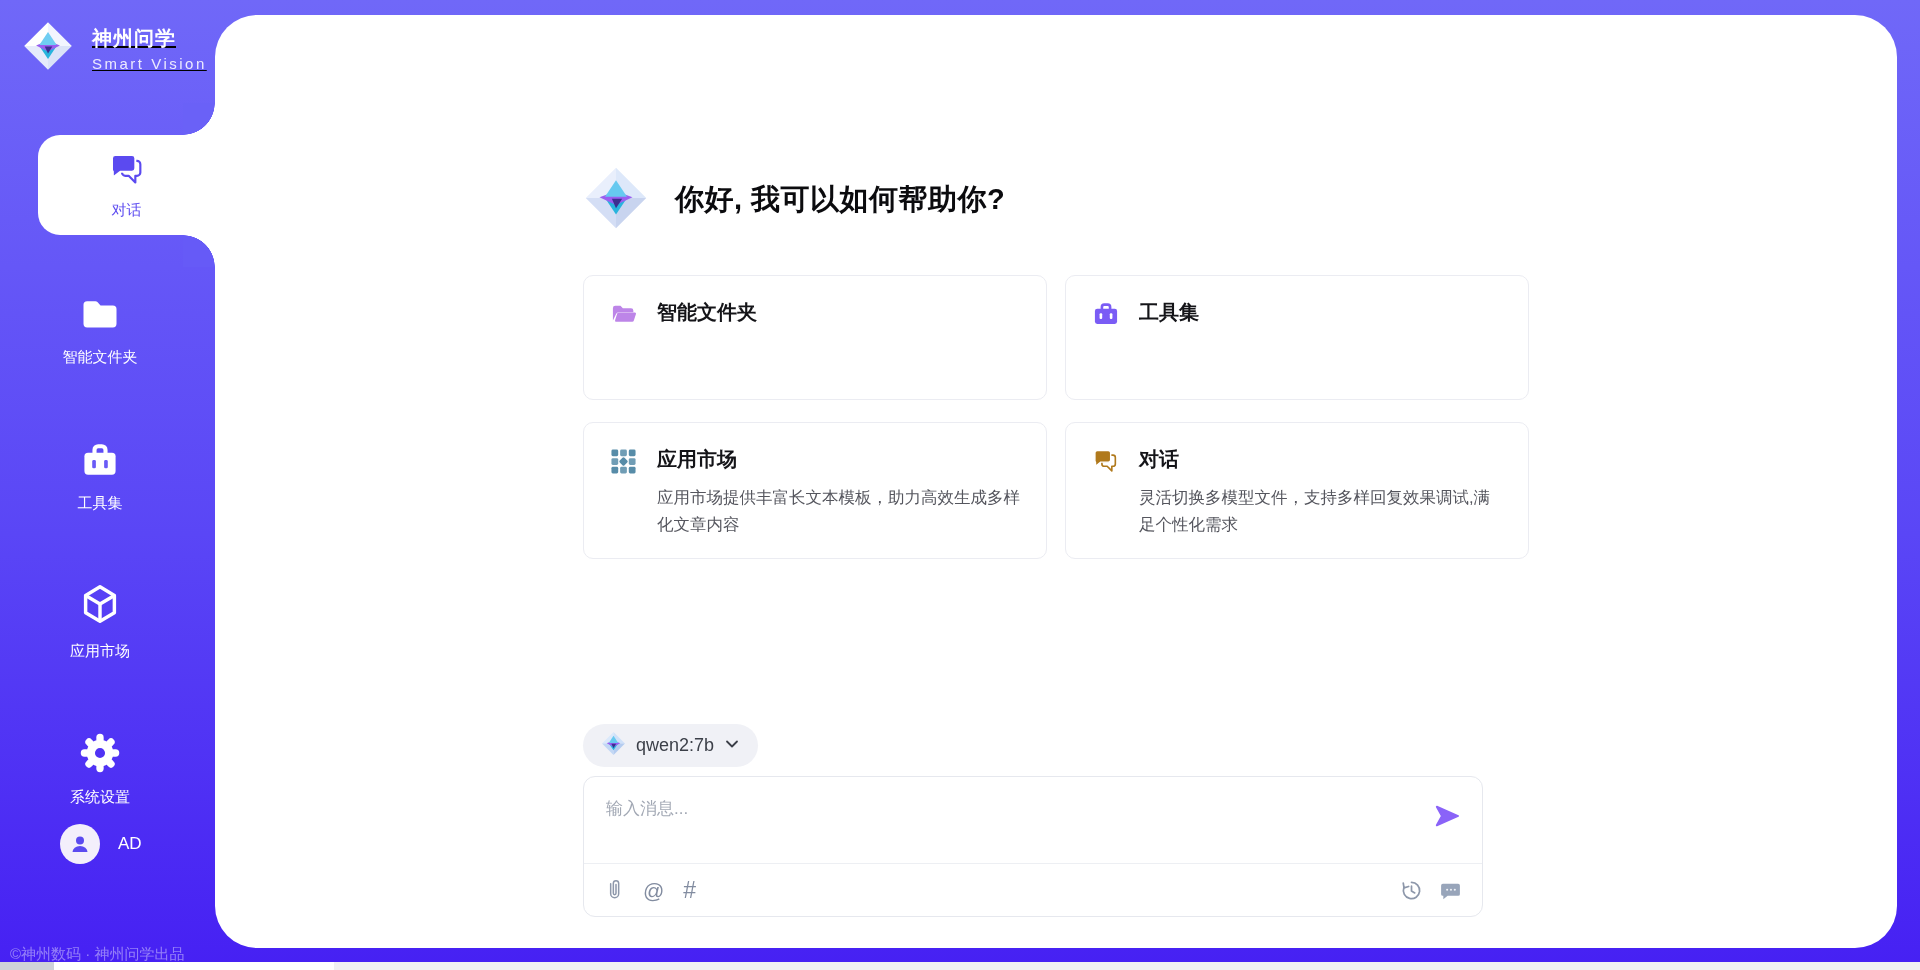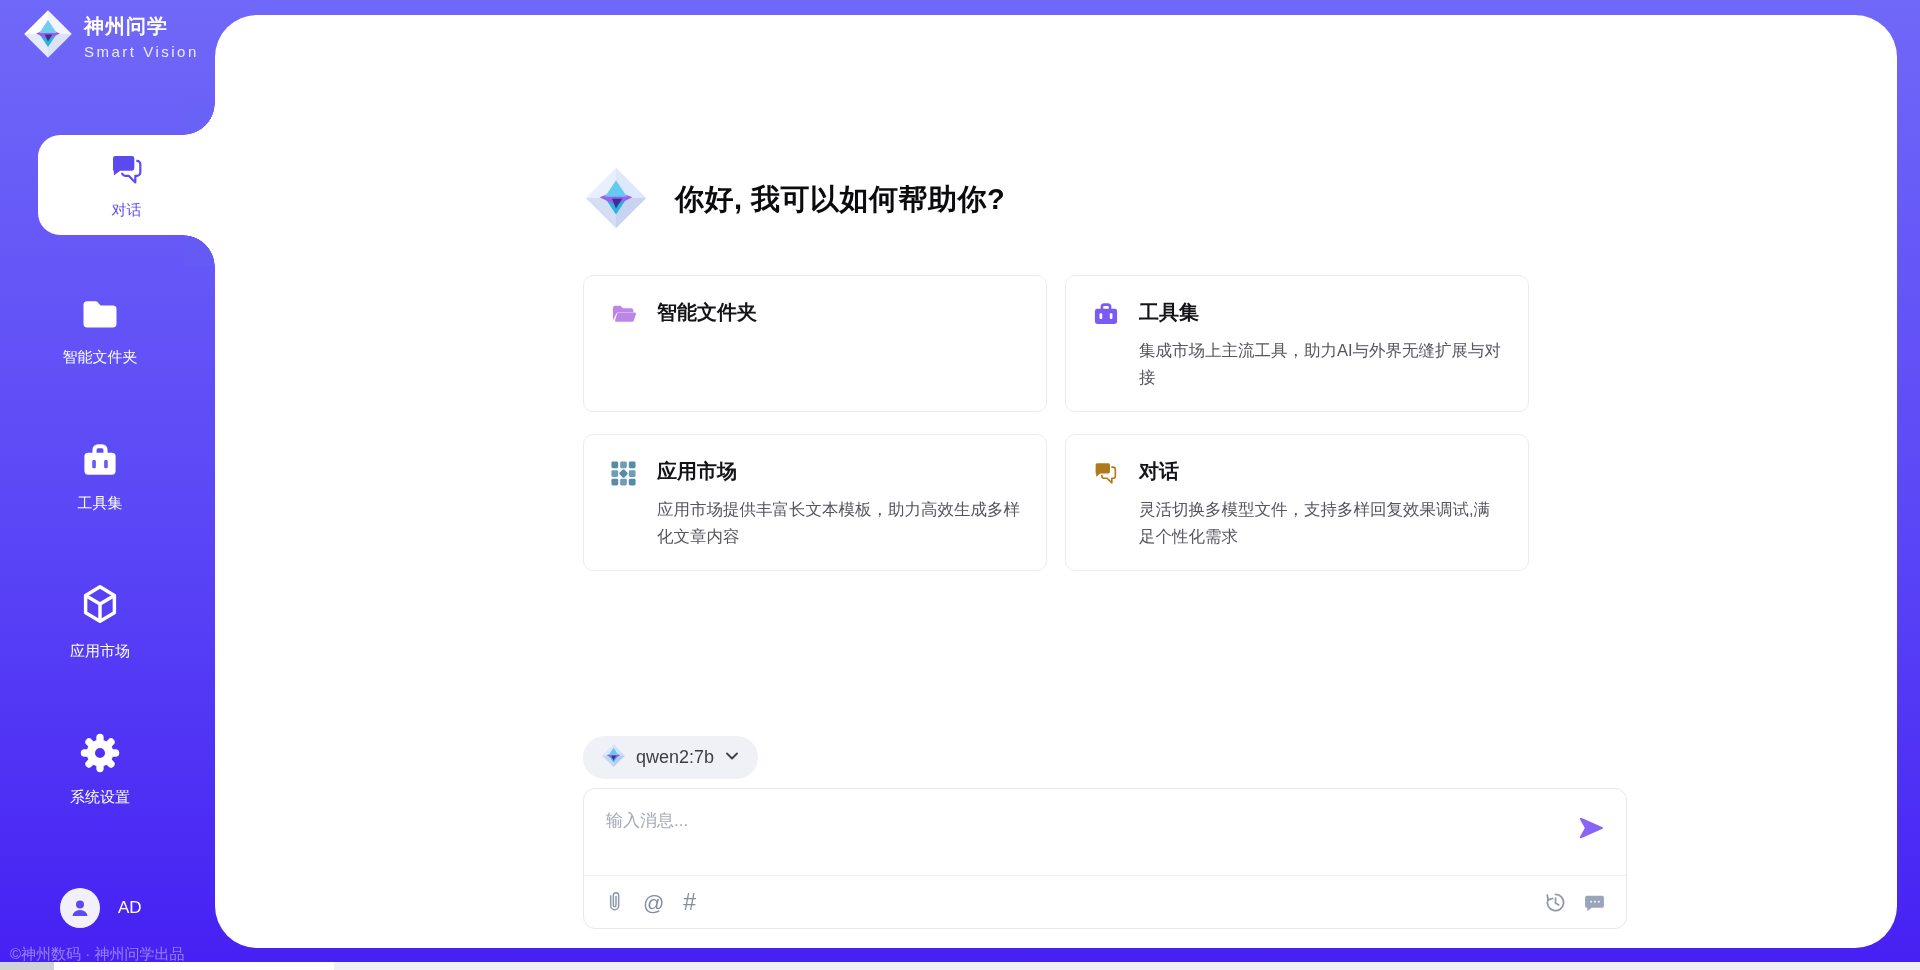--- a/index.html
+++ b/index.html
@@ -5,38 +5,38 @@
   * { margin:0; padding:0; box-sizing:border-box; }
   html,body { width:1920px; height:970px; overflow:hidden; }
   body {
     font-family:"Liberation Sans","DejaVu Sans",sans-serif;
     background:linear-gradient(180deg,#7068f8 0%,#5a46f6 55%,#4620f3 100%);
     position:relative;
   }
 
   
   .sidebar { position:absolute; left:0; top:0; width:215px; height:100%; }
-  .brand { position:absolute; left:22px; top:8px; display:flex; align-items:center; gap:10px; }
+  .brand { position:absolute; left:22px; top:20px; display:flex; align-items:center; gap:18px;text-decoration:underline; }
   .brand-text .t { color:#fff; font-size:20px; font-weight:bold; letter-spacing:1px; }
   .brand-text .s { color:#eceafe; font-size:15px; letter-spacing:2.5px; margin-top:3px; }
 
   .nav-tab { position:absolute; left:38px; top:135px; width:177px; height:100px;
     background:#fff; border-radius:22px 0 0 22px;
     display:flex; flex-direction:column; align-items:center; justify-content:center; gap:7px; }
   .nav-tab .content-col { width:124px; display:flex; flex-direction:column; align-items:center; gap:7px; }
   .nav-tab .label { color:#5b4af0; font-size:15px; }
   .curve { position:absolute; right:0; width:32px; height:32px; }
   .curve.top { top:-32px; background:radial-gradient(circle at 0 0,#6a61f7 31.5px,#fff 32px); }
   .curve.bottom { bottom:-32px; background:radial-gradient(circle at 0 100%,#665af7 31.5px,#fff 32px); }
 
   .nav-item { position:absolute; left:30px; width:140px;
     display:flex; flex-direction:column; align-items:center; gap:9px; cursor:pointer; }
   .nav-item .label { color:#fff; font-size:15px; }
 
-  .user-row { position:absolute; left:60px; top:888px; display:flex; align-items:center; gap:18px; }
+  .user-row { position:absolute; left:60px; top:824px; display:flex; align-items:center; gap:18px; }
   .avatar { width:40px; height:40px; border-radius:50%; background:#f3effb;
     display:flex; align-items:center; justify-content:center; }
   .user-name { color:#fff; font-size:17px; }
   .side-footer { position:absolute; left:10px; top:928px; color:rgba(255,255,255,0.42); font-size:15px;margin-top:17px; }
 
   
   .panel { position:absolute; left:215px; top:15px; width:1682px; height:933px;
     background:#fff; border-radius:42px; display:flex; flex-direction:column; align-items:center; }
   .content { width:946px; padding-top:150px; display:flex; flex-direction:column; }
 
@@ -47,21 +47,21 @@
   .card { border:1px solid #ebecf2; border-radius:10px; background:#fff;
     min-height:125px; padding:23px 24px 20px 26px; display:flex; gap:19px; cursor:pointer; }
   .card .icon-box { width:28px; flex:0 0 28px; padding-top:2px; }
   .card h3 { font-size:20px; color:#141418; font-weight:bold; margin-bottom:11px; }
   .card p { font-size:16.5px; color:#55565e; line-height:27px; }
 
   .model-pill { margin-top:165px; align-self:flex-start; height:43px; padding:16px 18px;
     background:#f0f1f6; border-radius:22px; display:inline-flex; align-items:center; gap:10px; cursor:pointer; }
   .model-pill .name { font-size:18px; color:#3b3f48; }
 
-  .composer { margin-top:9px; width:1044px; border:1px solid #e6e8ee; border-radius:12px; background:#fff; }
+  .composer { margin-top:9px; width:900px; border:1px solid #e6e8ee; border-radius:12px; background:#fff; }
   .composer-top { position:relative; height:86px; }
   .composer-top textarea { width:100%; height:100%; border:none; outline:none; resize:none;
     font-family:"Liberation Sans","DejaVu Sans",sans-serif;
     font-size:17px; color:#333; padding:20px 60px 0 22px; background:transparent; }
   .composer-top textarea::placeholder { color:#a2a8b4; }
   .send-btn { position:absolute; right:20px; top:24px; width:30px; height:30px; border:none;
     background:transparent; cursor:pointer; display:flex; align-items:center; justify-content:center; }
   .composer-divider { border-top:1px solid #edeff3; }
   .composer-bottom { height:52px; display:flex; align-items:center; padding:0 20px; }
   .tools-left { display:flex; align-items:center; gap:19px; }
@@ -216,21 +216,20 @@
         <span class="icon-box">
           <svg width="28" height="26" viewBox="0 0 48 44">
             <path d="M17,13 v-3 a4,4 0 0 1 4,-4 h6 a4,4 0 0 1 4,4 v3" fill="none" stroke="#7a5cf5" stroke-width="4.5" stroke-linecap="round"></path>
             <rect x="5" y="13" width="38" height="26" rx="4" fill="#7a5cf5"></rect>
             <rect x="13" y="20.5" width="4.5" height="10" rx="1.8" fill="#ffffff"></rect>
             <rect x="30.5" y="20.5" width="4.5" height="10" rx="1.8" fill="#ffffff"></rect>
           </svg>
         </span>
         <div>
           <h3>工具集</h3>
-          <p>集成市场上主流工具，助力AI与外界无缝扩展与对接</p>
         </div>
       </div>
 
       <div class="card">
         <span class="icon-box">
           <svg width="27" height="27" viewBox="0 0 28 28">
             <g fill="#578ca8">
               <rect x="1.5" y="1.5" width="7" height="7" rx="1.5"></rect>
               <rect x="10.5" y="1.5" width="7" height="7" rx="1.5" opacity="0.85"></rect>
               <rect x="19.5" y="1.5" width="7" height="7" rx="1.5"></rect>

